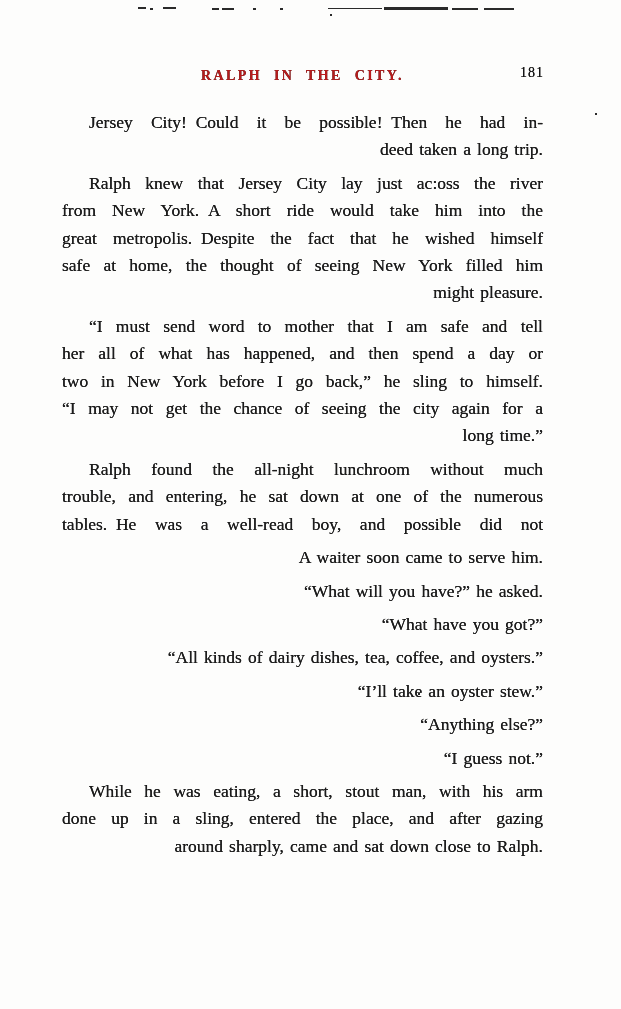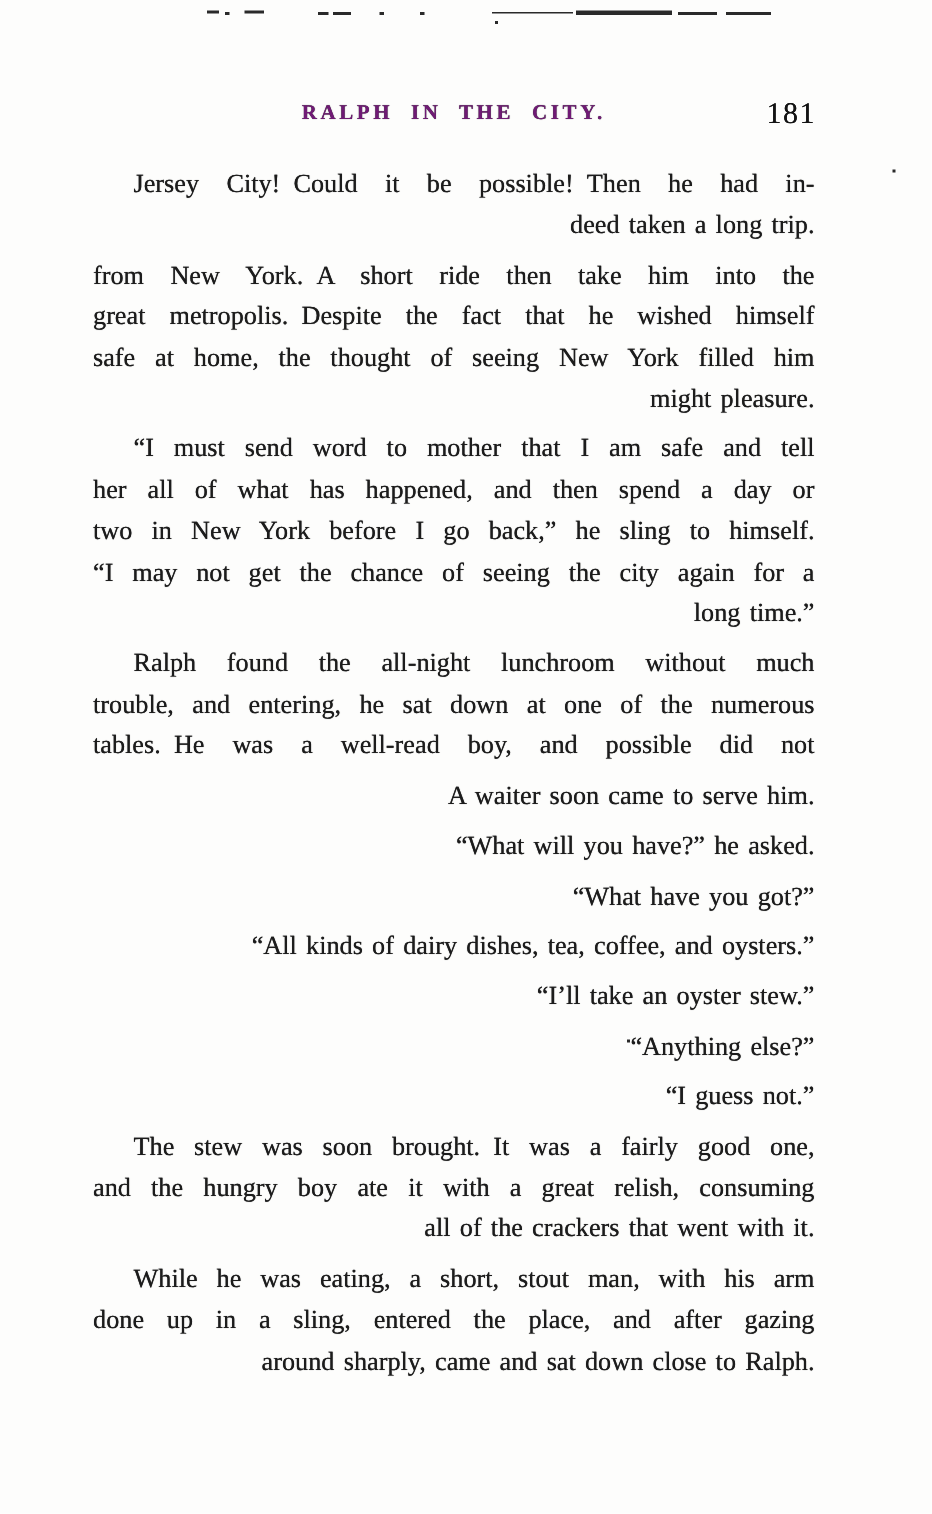--- a/index.html
+++ b/index.html
@@ -22,27 +22,27 @@
     top: 68px; left: 56px; width: 493px;
     height: 20px;
   }
   .running-title {
     display: block;
     text-align: center;
     font-size: 14px;
     font-weight: 700;
     letter-spacing: 2.4px;
     word-spacing: 6px;
-    color: #701a75;
+    color: #b91c1c;
     text-shadow: 0 0 0.5px #171717;
   }
   .page-number {
     position: absolute;
     top: -3px; right: 5px;
-    font-size: 20px;
+    font-size: 14px;
     letter-spacing: 1px;
     color: #141414;
     text-shadow: 0 0 0.4px #141414;
   }
 
   
   .body-text {
     position: absolute;
     top: 103px; left: 56px; width: 493px;
     font-size: 17.5px;
@@ -91,21 +91,22 @@
     <span class="running-title">RALPH IN THE CITY.</span>
     <span class="page-number">181</span>
   </div>
 
   <div class="body-text">
       <div class="paragraph">
         <div class="text-line jline indent">Jersey City! Could it be possible! Then he had in-</div>
         <div class="text-line lline">deed taken a long trip.</div>
       </div>
       <div class="paragraph">
-        <div class="text-line jline">from New York. A short ride then take him into the</div>
+        <div class="text-line jline indent">Ralph knew that Jersey City lay just ac:oss the river</div>
+        <div class="text-line jline">from New York. A short ride would take him into the</div>
         <div class="text-line jline">great metropolis. Despite the fact that he wished himself</div>
         <div class="text-line jline">safe at home, the thought of seeing New York filled him</div>
         <div class="text-line lline">might pleasure.</div>
       </div>
       <div class="paragraph">
         <div class="text-line jline indent">“I must send word to mother that I am safe and tell</div>
         <div class="text-line jline">her all of what has happened, and then spend a day or</div>
         <div class="text-line jline">two in New York before I go back,” he sling to himself.</div>
         <div class="text-line jline">“I may not get the chance of seeing the city again for a</div>
         <div class="text-line lline">long time.”</div>
@@ -130,24 +131,19 @@
       <div class="paragraph">
         <div class="text-line lline indent">“I’ll take an oyster stew.”</div>
       </div>
       <div class="paragraph">
         <div class="text-line lline indent">“Anything else?”</div>
       </div>
       <div class="paragraph">
         <div class="text-line lline indent">“I guess not.”</div>
       </div>
       <div class="paragraph">
-        <div class="text-line jline indent">The stew was soon brought. It was a fairly good one,</div>
-        <div class="text-line jline">and the hungry boy ate it with a great relish, consuming</div>
-        <div class="text-line lline">all of the crackers that went with it.</div>
-      </div>
-      <div class="paragraph">
         <div class="text-line jline indent">While he was eating, a short, stout man, with his arm</div>
         <div class="text-line jline">done up in a sling, entered the place, and after gazing</div>
         <div class="text-line lline">around sharply, came and sat down close to Ralph.</div>
       </div>
     </div>
 
 </div>
 
 </body></html>

